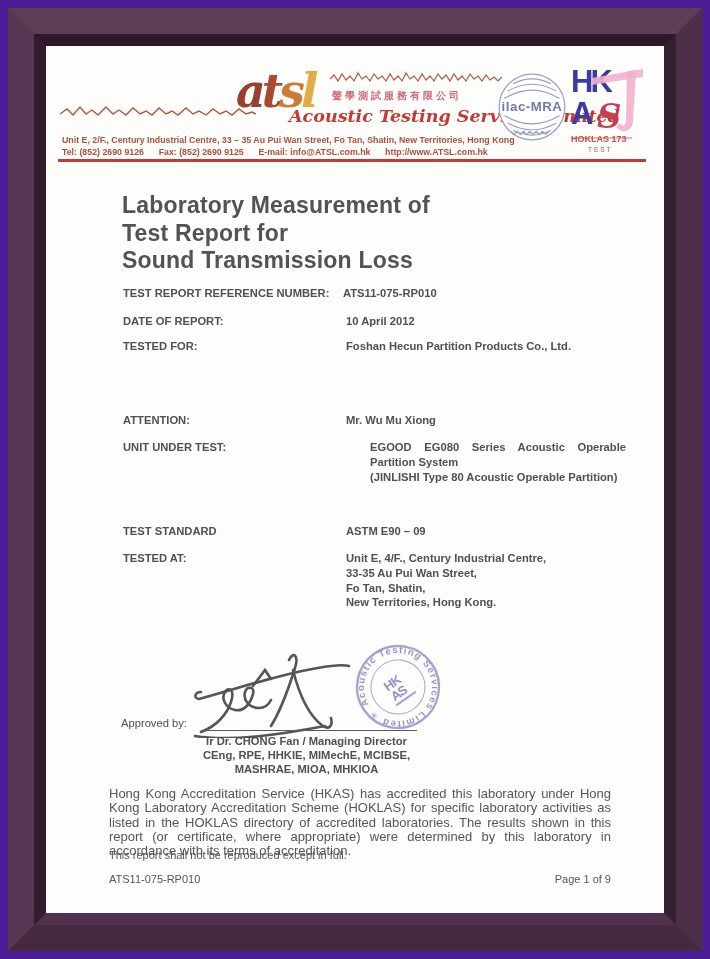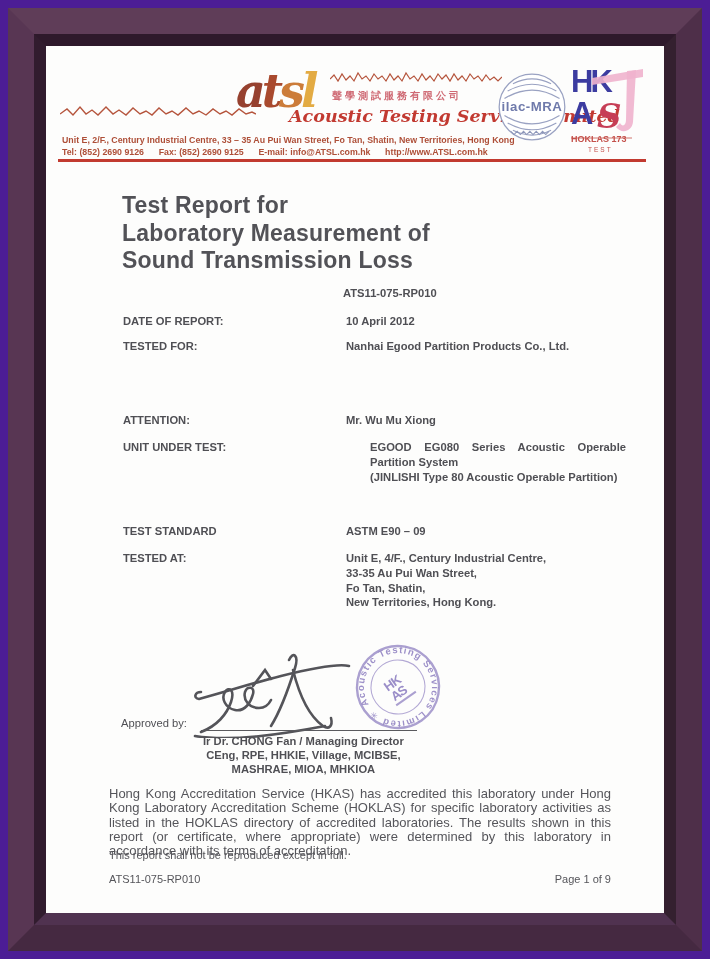--- a/index.html
+++ b/index.html
@@ -75,32 +75,33 @@
         <text x="1" y="60" font-family="Liberation Sans, sans-serif" font-size="31" font-weight="900" fill="#3c3ca0">A</text>
         <path d="M22,14 L73,5 L73,13 L22,21 Z" fill="#efb3cd" opacity="0.9"></path>
         <path d="M57,7 L66,6 L63,58 C62,68 51,70 46,63 L50,59 C52,63 56,62 56,56 Z" fill="#efb3cd" opacity="0.9"></path>
         <text x="27" y="64" font-family="DejaVu Serif, serif" font-style="italic" font-size="34" font-weight="700" fill="#c63e56">S</text>
         <line x1="1" y1="74" x2="62" y2="74" stroke="#c4504a" stroke-width="0.8"></line>
         <text x="1" y="78" font-family="Liberation Sans, sans-serif" font-size="9" font-weight="700" fill="#c4504a">HOKLAS 173</text>
         <text x="18" y="88" font-family="Liberation Sans, sans-serif" font-size="6.5" letter-spacing="2" fill="#c4504a">TEST</text>
       </svg>
 
       <div class="abs title" style="left:76px;top:146px;">
+              <div>Laboratory Measurement of</div>
               <div>Test Report for</div>
-              <div>Laboratory Measurement of</div>
               <div>Sound Transmission Loss</div>
             </div>
 
+      <div class="abs flabel" style="left:77px;top:240px;">TEST REPORT REFERENCE NUMBER:</div>
       <div class="abs fvalue" style="left:297px;top:240px;">ATS11-075-RP010</div>
 
       <div class="abs flabel" style="left:77px;top:268px;">DATE OF REPORT:</div>
       <div class="abs fvalue" style="left:300px;top:268px;">10 April 2012</div>
 
       <div class="abs flabel" style="left:77px;top:293px;">TESTED FOR:</div>
-      <div class="abs fvalue" style="left:300px;top:293px;">Nanhai Egood Partition Products Co., Ltd.</div>
+      <div class="abs fvalue" style="left:300px;top:293px;">Foshan Hecun Partition Products Co., Ltd.</div>
 
       <div class="abs flabel" style="left:77px;top:367px;">ATTENTION:</div>
       <div class="abs fvalue" style="left:300px;top:367px;">Mr. Wu Mu Xiong</div>
 
       <div class="abs flabel" style="left:77px;top:394px;">UNIT UNDER TEST:</div>
       <div class="abs fvalue justify" style="left:300px;top:394px;margin-left:24px;">
               <div>EGOOD EG080 Series Acoustic Operable Partition System</div>
               <div>(JINLISHI Type 80 Acoustic Operable Partition)</div>
             </div>
 
@@ -138,21 +139,21 @@
           <path d="M98,14 C102,5 108,9 104,22 C99,38 90,64 80,80"></path>
           <path d="M102,24 C108,48 118,70 132,80 C138,84 142,80 140,72"></path>
           <path d="M4,90 C42,96 92,88 134,80"></path>
         </g>
       </svg>
 
       <div class="abs flabel regular" style="left:75px;top:670px;">Approved by:</div>
       <div class="abs sig-line" style="left:155px;top:684px;"></div>
       <div class="abs sig-names" style="left:157px;top:688px;">
               <div>Ir Dr. CHONG Fan / Managing Director</div>
-              <div>CEng, RPE, HHKIE, Village, MCIBSE,</div>
+              <div>CEng, RPE, HHKIE, MIMechE, MCIBSE,</div>
               <div>MASHRAE, MIOA, MHKIOA</div>
             </div>
 
       <div class="abs para" style="left:63px;top:741px;">Hong Kong Accreditation Service (HKAS) has accredited this laboratory under Hong Kong Laboratory Accreditation Scheme (HOKLAS) for specific laboratory activities as listed in the HOKLAS directory of accredited laboratories. The results shown in this report (or certificate, where appropriate) were determined by this laboratory in accordance with its terms of accreditation.</div>
       <div class="abs note" style="left:63px;top:803px;">This report shall not be reproduced except in full.</div>
       <div class="abs docrow" style="left:63px;top:827px;">
         <span>ATS11-075-RP010</span>
         <span>Page 1 of 9</span>
       </div>
 

